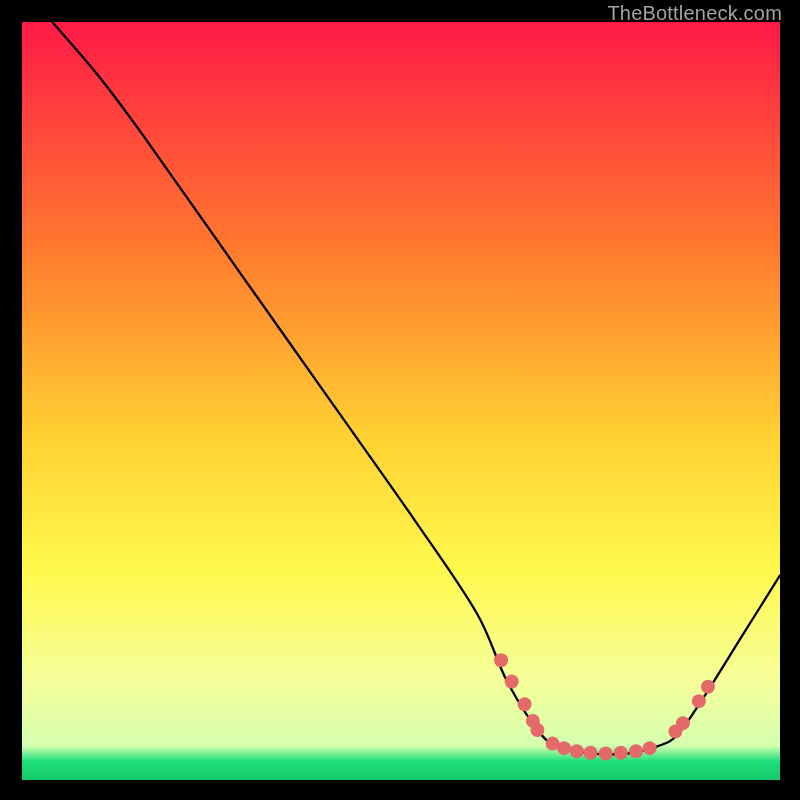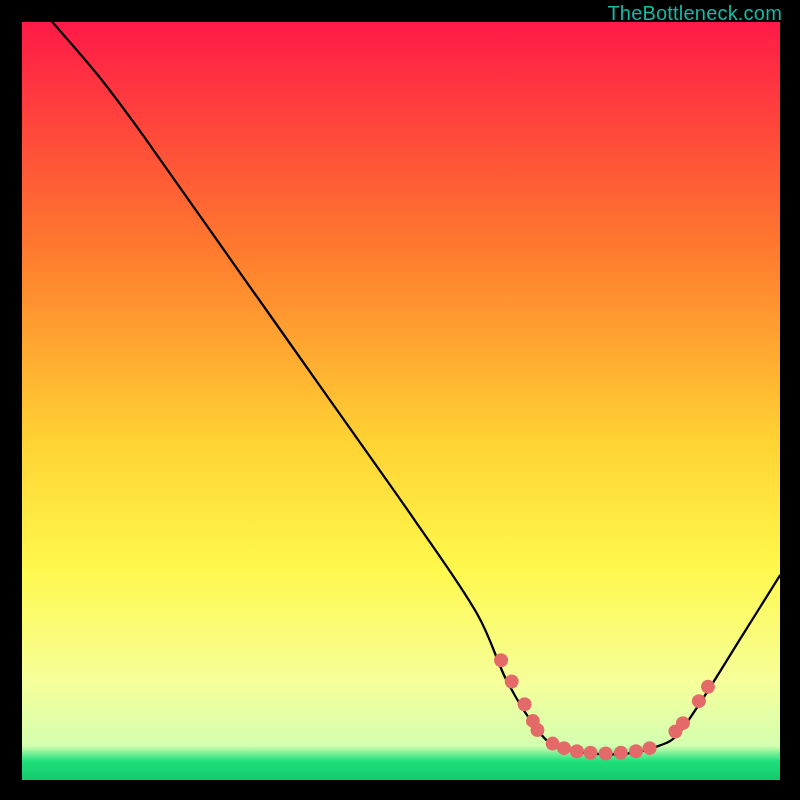--- a/index.html
+++ b/index.html
@@ -85,15 +85,15 @@
           <circle cx="627.62" cy="726.16" r="7" fill="#e46a6a"></circle>
           <circle cx="653.40" cy="709.49" r="7" fill="#e46a6a"></circle>
           <circle cx="660.98" cy="701.15" r="7" fill="#e46a6a"></circle>
           <circle cx="676.89" cy="679.17" r="7" fill="#e46a6a"></circle>
           <circle cx="685.99" cy="664.77" r="7" fill="#e46a6a"></circle>
         </g>
     </svg>
 
   </div>
 
-  <div class="attribution" style="color: #14b8a6; margin-left: 8px;">TheBottleneck.com</div>
+  <div class="attribution" style="color: #a3a3a3; margin-left: 8px;">TheBottleneck.com</div>
 
 </div>
 
 </body></html>

